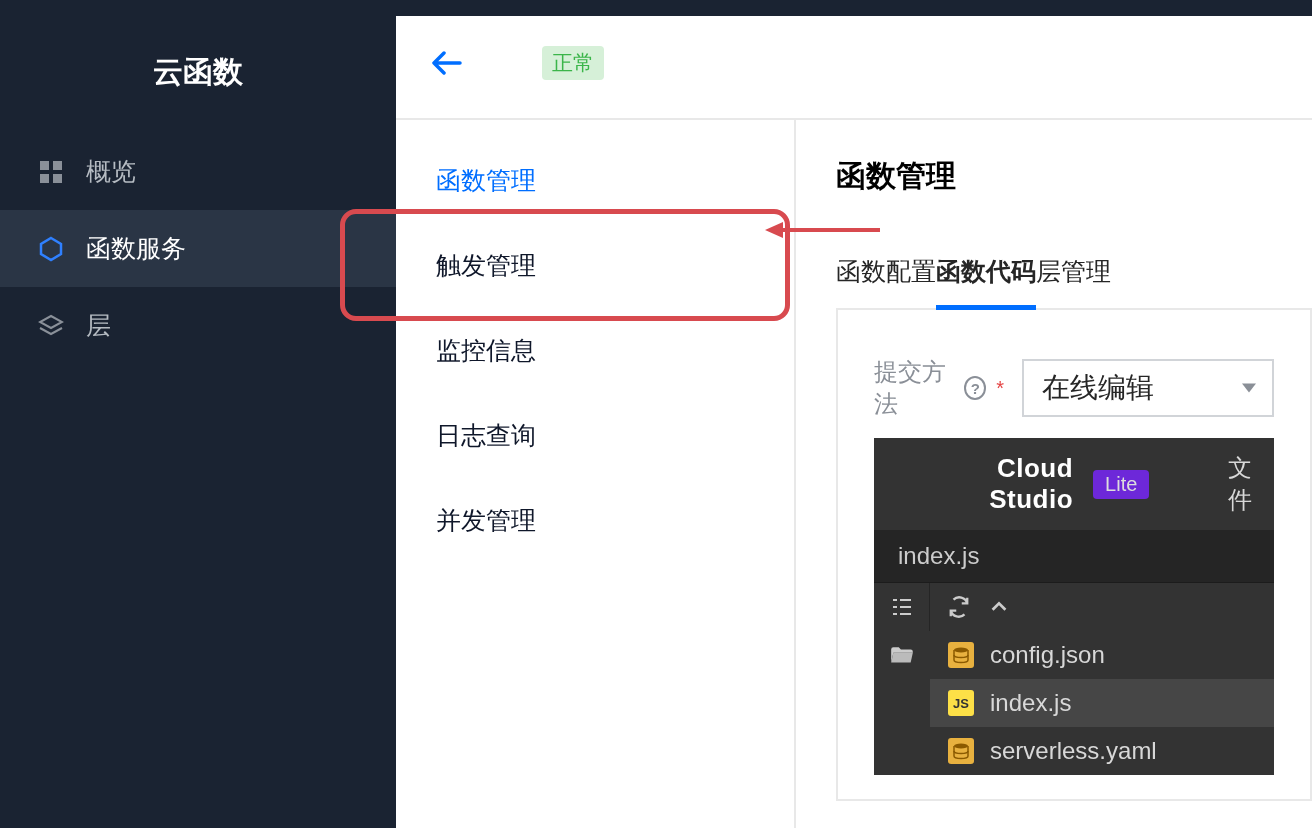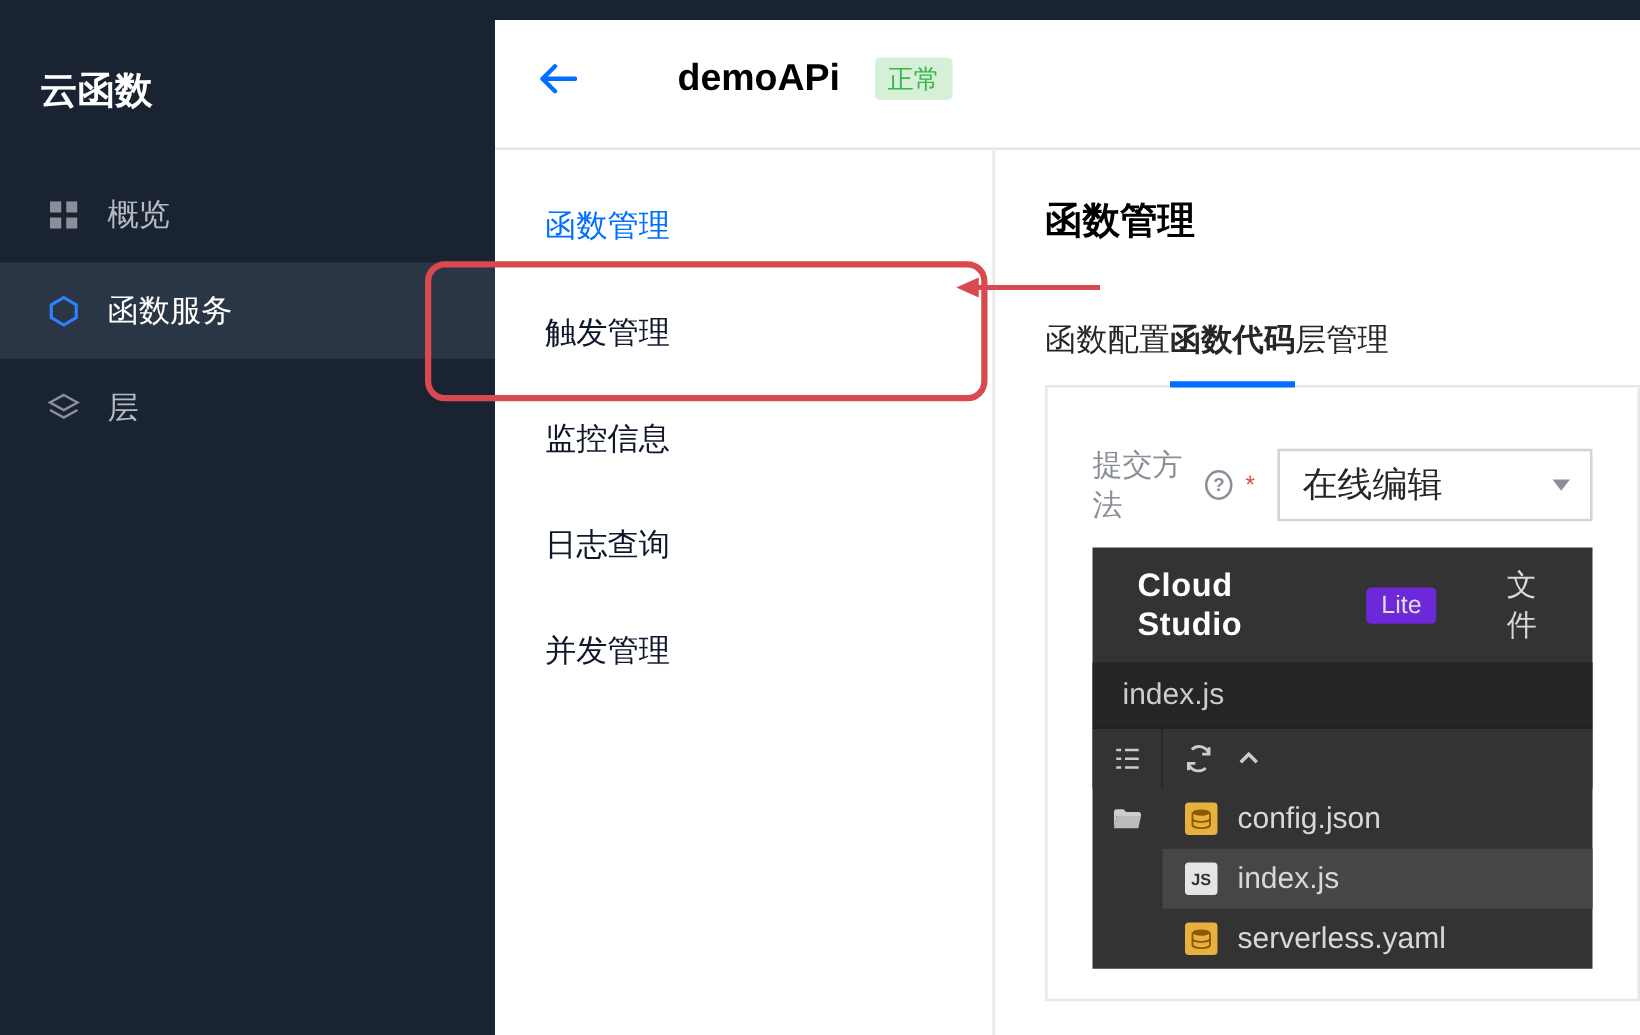--- a/index.html
+++ b/index.html
@@ -3,21 +3,21 @@
 <meta charset="utf-8">
 <style>
   * { box-sizing: border-box; margin: 0; padding: 0; font-family: -apple-system, BlinkMacSystemFont, "Segoe UI", "PingFang SC", "Microsoft YaHei", sans-serif; }
   body { width: 1312px; height: 828px; overflow: hidden; background: #fff; }
   .app { display: flex; height: 100%; }
 
   
   .topbar { position: absolute; top: 0; left: 0; right: 0; height: 16px; background: #1a2332; z-index: 5; }
 
   
-  .sidebar { width: 396px; background: #1a2332; color: #c9d1d9; position: relative; padding-top: 16px; flex-shrink: 0; }
+  .sidebar { width: 396px; background: #1a2332; color: #c9d1d9; position: relative; padding-top: 16px; flex-shrink: 0; text-align: center; }
   .sidebar-title { font-size: 30px; font-weight: 600; color: #fff; padding: 36px 32px 40px; }
   .side-item { display: flex; align-items: center; padding: 22px 36px; font-size: 25px; color: #b5bbc2; cursor: pointer; }
   .side-item.active { background: #2a3545; color: #fff; }
   .side-item .icon { width: 30px; height: 30px; margin-right: 20px; display: flex; align-items: center; justify-content: center; }
 
   
   .main { flex: 1; display: flex; flex-direction: column; min-width: 0; position: relative; padding-top: 16px; }
   .header { display: flex; align-items: center; padding: 30px 36px 38px; gap: 28px; }
   .back-icon { color: #006eff; font-size: 28px; cursor: pointer; display: flex; }
   .page-title { font-size: 30px; font-weight: 700; color: #000; }
@@ -40,37 +40,37 @@
   .config-area { border: 2px solid #e8e8e8; border-top: none; padding: 46px 36px 24px; }
   .form-row { display: flex; align-items: center; gap: 8px; margin-bottom: 18px; }
   .form-label { font-size: 24px; color: #8a8f97; display: flex; align-items: center; gap: 4px; }
   .help-icon { width: 24px; height: 24px; border: 2px solid #8a8f97; border-radius: 50%; display: inline-flex; align-items: center; justify-content: center; font-size: 15px; color: #8a8f97; font-weight: 700; }
   .asterisk { color: #e54545; font-size: 20px; margin: 0 10px 0 2px; }
   .select { border: 2px solid #d1d4d8; padding: 8px 60px 8px 18px; font-size: 28px; color: #262626; position: relative; cursor: pointer; min-width: 252px; display: flex; align-items: center; justify-content: space-between; }
   .caret { width: 0; height: 0; border-left: 7px solid transparent; border-right: 7px solid transparent; border-top: 9px solid #8a8f97; position: absolute; right: 16px; top: 50%; transform: translateY(-50%); }
 
   
   .studio { background: #333333; color: #d8d8d8; display: flex; flex-direction: column; }
-  .studio-top { display: flex; align-items: center; padding: 14px 22px 14px 36px; gap: 20px; }
+  .studio-top { display: flex; align-items: center; padding: 14px 22px 14px 36px; gap: 20px; text-align: right; }
   .studio-title { font-size: 26px; font-weight: 800; color: #fff; font-family: "Arial Black", sans-serif; letter-spacing: 0.5px; }
   .lite-badge { background: #6d28d9; color: #ddd; font-size: 20px; padding: 3px 12px; border-radius: 4px; }
   .menu-item { font-size: 24px; color: #d8d8d8; margin-left: 36px; cursor: pointer; }
   .tabbar { background: #252525; padding: 12px 24px; font-size: 24px; color: #ccc; border-bottom: 1px solid #1c1c1c; }
   .toolbar { display: flex; align-items: stretch; background: #333; }
   .tool-col { width: 56px; display: flex; align-items: center; justify-content: center; padding: 12px 0; border-right: 1px solid #252525; }
   .tool-row { display: flex; align-items: center; gap: 18px; padding: 12px 18px; }
   .tool-icon { color: #ccc; cursor: pointer; display: flex; align-items: center; }
   .file-list { display: flex; }
   .file-col { width: 56px; display: flex; flex-direction: column; align-items: center; padding-top: 12px; }
   .file-entries { flex: 1; }
   .file-row { display: flex; align-items: center; gap: 16px; padding: 10px 18px; font-size: 24px; color: #d8d8d8; cursor: pointer; }
   .file-row.selected { background: #464646; }
   .file-icon { width: 26px; height: 26px; border-radius: 3px; display: flex; align-items: center; justify-content: center; font-size: 13px; font-weight: 700; flex-shrink: 0; }
   .db-icon { background: #e8b13f; }
-  .js-icon { background: #e5e5e5; color: #333; }
+  .js-icon { background: #fde047; color: #333; }
 
   
   .annotation { position: absolute; border: 5px solid #d84a4f; border-radius: 16px; pointer-events: none; z-index: 100; }
   .arrow { position: absolute; z-index: 100; pointer-events: none; }
 </style>
 </head>
 <body>
 
 <div class="topbar"></div>
 
@@ -113,21 +113,20 @@
 
   <main class="main">
 
     <div class="header">
       <span class="back-icon">
         <svg width="30" height="24" viewBox="0 0 30 24">
             <path d="M12 2 L2 12 L12 22 M2 12 H28" stroke="#006eff" stroke-width="3.5" fill="none" stroke-linecap="round" stroke-linejoin="round"></path>
           </svg>
       </span>
       <span style="width:24px"></span>
-      <span class="page-title">demoAPi</span>
       <span class="status-badge">正常</span>
     </div>
 
     <div class="content">
 
       <div class="col-subnav">
         <div class="subnav-item active">函数管理</div>
         <div class="subnav-item">触发管理</div>
         <div class="subnav-item">监控信息</div>
         <div class="subnav-item">日志查询</div>

